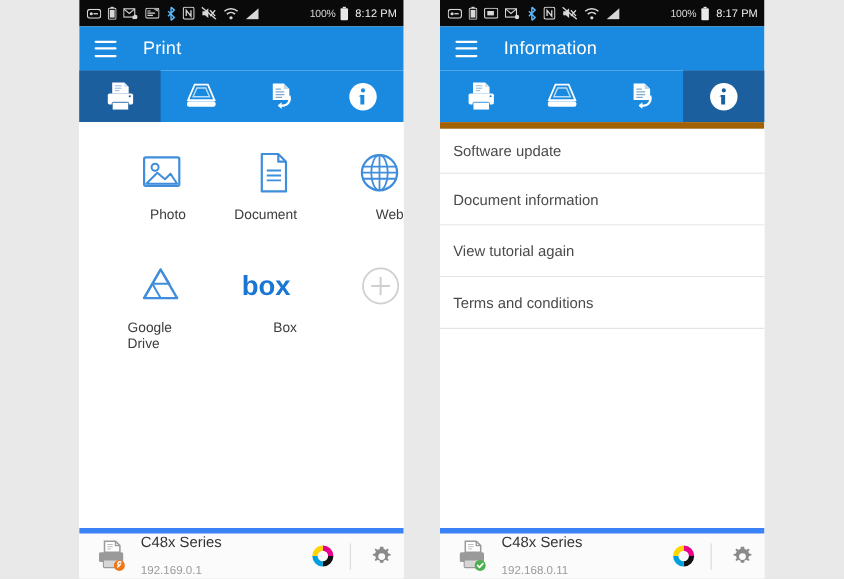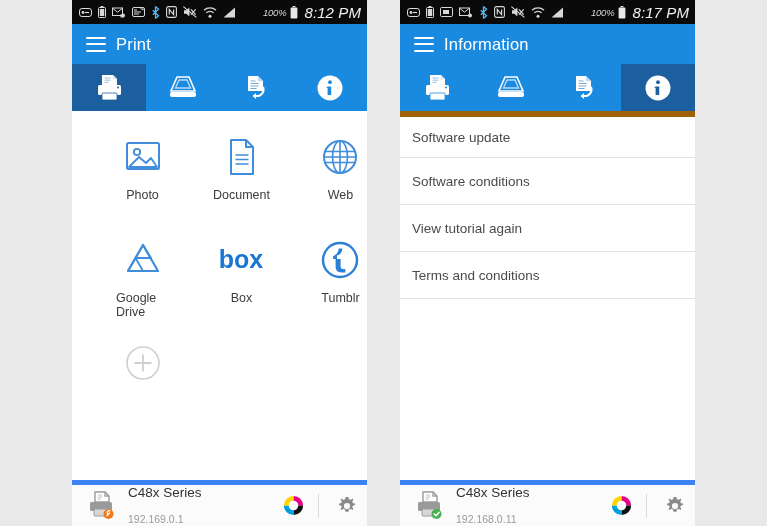--- a/index.html
+++ b/index.html
@@ -17,55 +17,55 @@
     display: flex; flex-direction: column;
     overflow: hidden;
   }
   .phone-left  { left: 72px;  width: 295px; }
   .phone-right { left: 400px; width: 295px; }
 
   
   .statusbar {
     height: 24px; background: #0a0a0a; color: #dcdcdc;
     display: flex; align-items: center; padding: 0 6px 0 7px;
-    font-size: 11px; flex: 0 0 auto; font-style: italic;
+    font-size: 11px; flex: 0 0 auto;
   }
   .sb-left { display: flex; align-items: center; gap: 6px; flex: 1 1 auto; }
   .sb-right { display: flex; align-items: center; gap: 4px; }
   .sb-ico { display: inline-flex; align-items: center; justify-content: center; }
   .sb-ico svg { display: block; }
   .sb-pct { font-size: 9.5px; letter-spacing: -0.2px; color: #d6d6d6;
             font-family: "Liberation Sans", sans-serif; }
-  .sb-time { font-size: 15px; color: #f2f2f2; letter-spacing: 0.1px; padding-left: 2px; }
+  .sb-time { font-size: 10px; color: #f2f2f2; letter-spacing: 0.1px; padding-left: 2px; }
 
   
   .appbar {
     height: 40px; background: #1a8ae0;
     display: flex; align-items: center; padding-left: 14px;
     flex: 0 0 auto;
   }
   .hamburger { width: 20px; height: 15px; display: flex; flex-direction: column;
                justify-content: space-between; cursor: pointer; }
   .hamburger i { display: block; height: 2px; background: #fff; border-radius: 1px; }
-  .appbar-title { color: #ffffff; font-size: 16.5px; margin-left: 10px; letter-spacing: 0.2px; }
+  .appbar-title { color: #ffffff; font-size: 16.5px; margin-left: 24px; letter-spacing: 0.2px; }
 
   
   .tabbar { height: 47px; background: #1a8ae0; display: flex; flex: 0 0 auto; }
   .tab { flex: 1 1 0; display: flex; align-items: center; justify-content: center;
          cursor: pointer; }
   .tab.active { background: #1c5f9e; }
   .tab svg { display: block; }
 
   
   .content { flex: 1 1 auto; background: #fff; overflow: hidden; position: relative; }
 
   
   .grid { padding: 18px 0 0 0; display: grid; grid-template-columns: repeat(3, 1fr);
           row-gap: 8px; }
-  .cell { display: flex; flex-direction: column; align-items: center;
+  .cell { display: flex; flex-direction: column; align-items: flex-end;
           height: 95px; cursor: pointer; padding-left: 44px; }
   .cell-ico { height: 56px; display: flex; align-items: center; justify-content: center; }
   .cell-lbl { font-size: 12.5px; color: #3c3c3c; margin-top: 3px; }
 
   
   .list { padding-top: 0; }
   .list-item { height: 47px; display: flex; align-items: center;
                padding-left: 12px; border-bottom: 1px solid #e2e2e2;
                cursor: pointer; background: #fff; }
   .list-item:first-child { border-top: 6px solid #a16207; }
@@ -265,29 +265,20 @@
 
         <div class="cell">
           <div class="cell-ico">
             <svg width="56" height="34" viewBox="0 0 56 34">
               <text x="28" y="25" text-anchor="middle" font-family="'Liberation Sans',sans-serif" font-size="25" font-weight="bold" fill="#1976d2">box</text>
             </svg>
           </div>
           <div class="cell-lbl">Box</div>
         </div>
 
-        <div class="cell">
-          <div class="cell-ico">
-            <svg width="42" height="42" viewBox="0 0 42 42">
-              <circle cx="21" cy="21" r="17" fill="#fff" stroke="#2c7fd6" stroke-width="2.4"></circle>
-              <path d="M23.3 9.5 c0 4 -2.3 6.3 -5.3 6.9 v3.6 h3.6 v7 c0 2.1 0.8 3.1 2.6 3.1 h2.1 v3.3 h-3.5 c-4.3 0 -6.2 -2 -6.2 -5.9 v-7.5 h-2.5 v-3.1 c3.6 -1 5.3 -3.6 5.7 -7.4 z" fill="#2c7fd6"></path>
-            </svg>
-          </div>
-          <div class="cell-lbl">Tumblr</div>
-        </div>
 
         <div class="cell">
           <div class="cell-ico">
             <svg width="42" height="42" viewBox="0 0 42 42">
               <circle cx="21" cy="21" r="16" fill="#fff" stroke="#cfcfcf" stroke-width="1.6"></circle>
               <path d="M21 12.5 v17 M12.5 21 h17" stroke="#cfcfcf" stroke-width="1.8"></path>
             </svg>
           </div>
           <div class="cell-lbl"></div>
         </div>
@@ -447,21 +438,21 @@
         </svg>
       </div>
     </div>
 
     <div class="content">
       <div class="list">
         <div class="list-item">
           <span class="list-lbl">Software update</span>
         </div>
         <div class="list-item">
-          <span class="list-lbl">Software conditions</span>
+          <span class="list-lbl">Document information</span>
         </div>
         <div class="list-item">
           <span class="list-lbl">View tutorial again</span>
         </div>
         <div class="list-item">
           <span class="list-lbl">Terms and conditions</span>
         </div>
       </div>
     </div>
 

